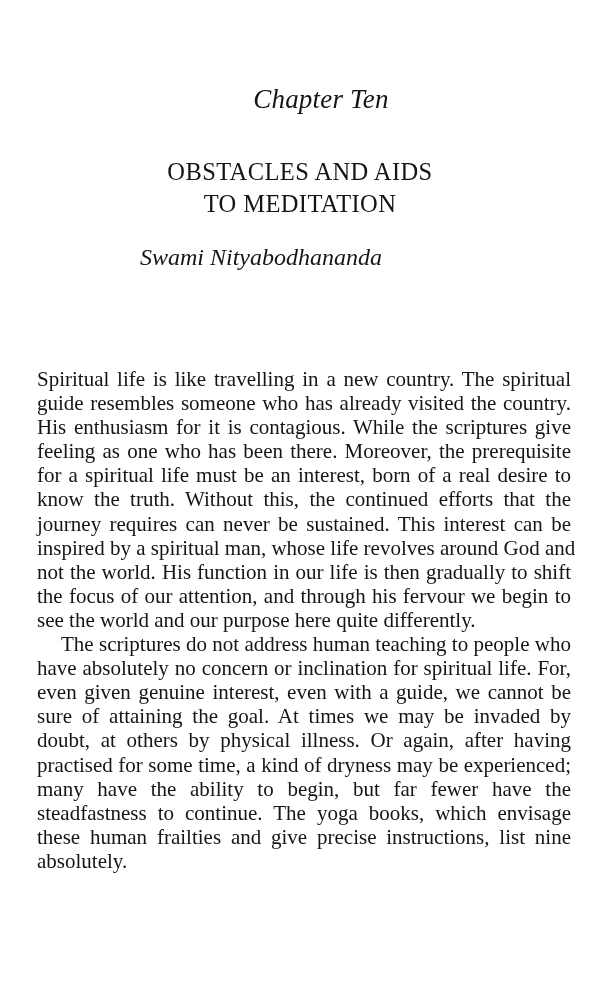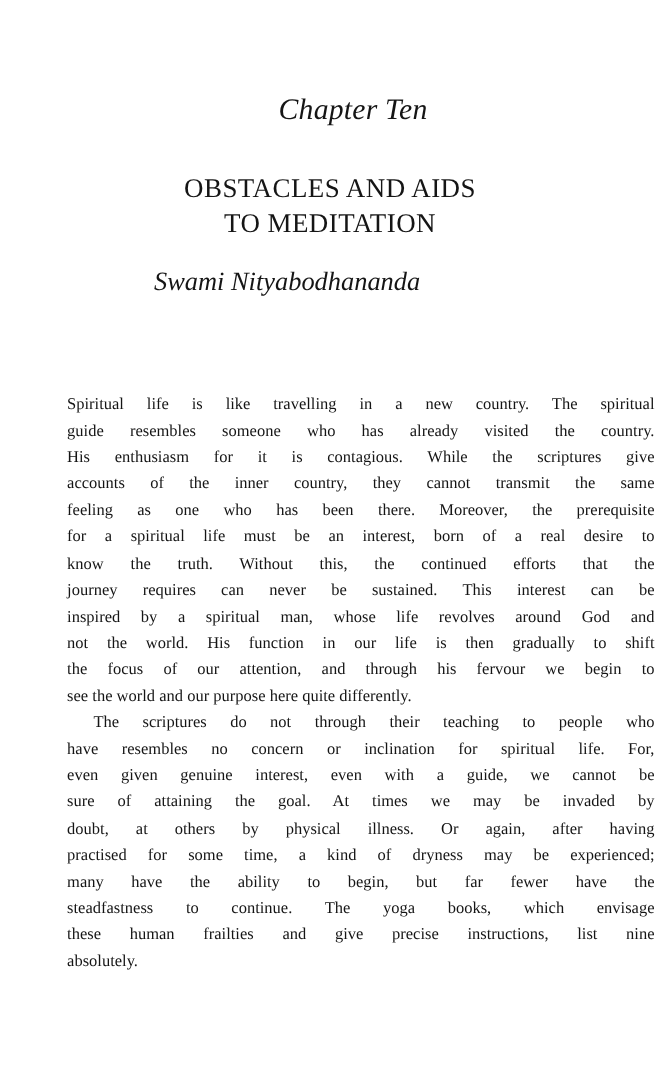--- a/index.html
+++ b/index.html
@@ -15,22 +15,22 @@
   .chapter-title {
     position: absolute; top: 156px; left: 0; width: 600px; text-align: center;
     font-size: 24.5px; line-height: 32px; letter-spacing: 0.4px;
   }
   .chapter-title span { display: block; }
   .author {
     position: absolute; top: 244px; left: 0; width: 522px; text-align: center;
     font-style: italic; font-size: 24px;
   }
   .body-text {
-    position: absolute; top: 356px; left: 37px; width: 534px;
-    font-size: 15px; line-height: 24.1px; margin-left: 24px;
+    position: absolute; top: 367px; left: 37px; width: 534px;
+    font-size: 21px; line-height: 24.1px;
   }
   .body-text .line { display: block; white-space: nowrap; text-align: justify; text-align-last: justify; }
   .body-text .line.last { text-align-last: left; }
   .body-text .line.indent { padding-left: 24px; }
 </style>
 </head>
 <body>
 
 <div>
   <div class="chapter-label">Chapter Ten</div>
@@ -38,33 +38,32 @@
     <span>OBSTACLES AND AIDS</span>
     <span>TO MEDITATION</span>
   </div>
   <div class="author">Swami Nityabodhananda</div>
 
   <div class="body-text">
     <div>
       <span class="line">Spiritual life is like travelling in a new country. The spiritual</span>
       <span class="line">guide resembles someone who has already visited the country.</span>
       <span class="line">His enthusiasm for it is contagious. While the scriptures give</span>
-      <span class="line">accounts of the inner country, they cannot transmit the same</span>
       <span class="line">feeling as one who has been there. Moreover, the prerequisite</span>
       <span class="line">for a spiritual life must be an interest, born of a real desire to</span>
       <span class="line">know the truth. Without this, the continued efforts that the</span>
       <span class="line">journey requires can never be sustained. This interest can be</span>
       <span class="line">inspired by a spiritual man, whose life revolves around God and</span>
       <span class="line">not the world. His function in our life is then gradually to shift</span>
       <span class="line">the focus of our attention, and through his fervour we begin to</span>
       <span class="line last">see the world and our purpose here quite differently.</span>
     </div>
     <div>
-      <span class="line indent">The scriptures do not through their teaching to people who</span>
-      <span class="line">have resembles no concern or inclination for spiritual life. For,</span>
+      <span class="line indent">The scriptures do not address human teaching to people who</span>
+      <span class="line">have absolutely no concern or inclination for spiritual life. For,</span>
       <span class="line">even given genuine interest, even with a guide, we cannot be</span>
       <span class="line">sure of attaining the goal. At times we may be invaded by</span>
       <span class="line">doubt, at others by physical illness. Or again, after having</span>
       <span class="line">practised for some time, a kind of dryness may be experienced;</span>
       <span class="line">many have the ability to begin, but far fewer have the</span>
       <span class="line">steadfastness to continue. The yoga books, which envisage</span>
       <span class="line">these human frailties and give precise instructions, list nine</span>
       <span class="line last">absolutely.</span>
     </div>
   </div>

